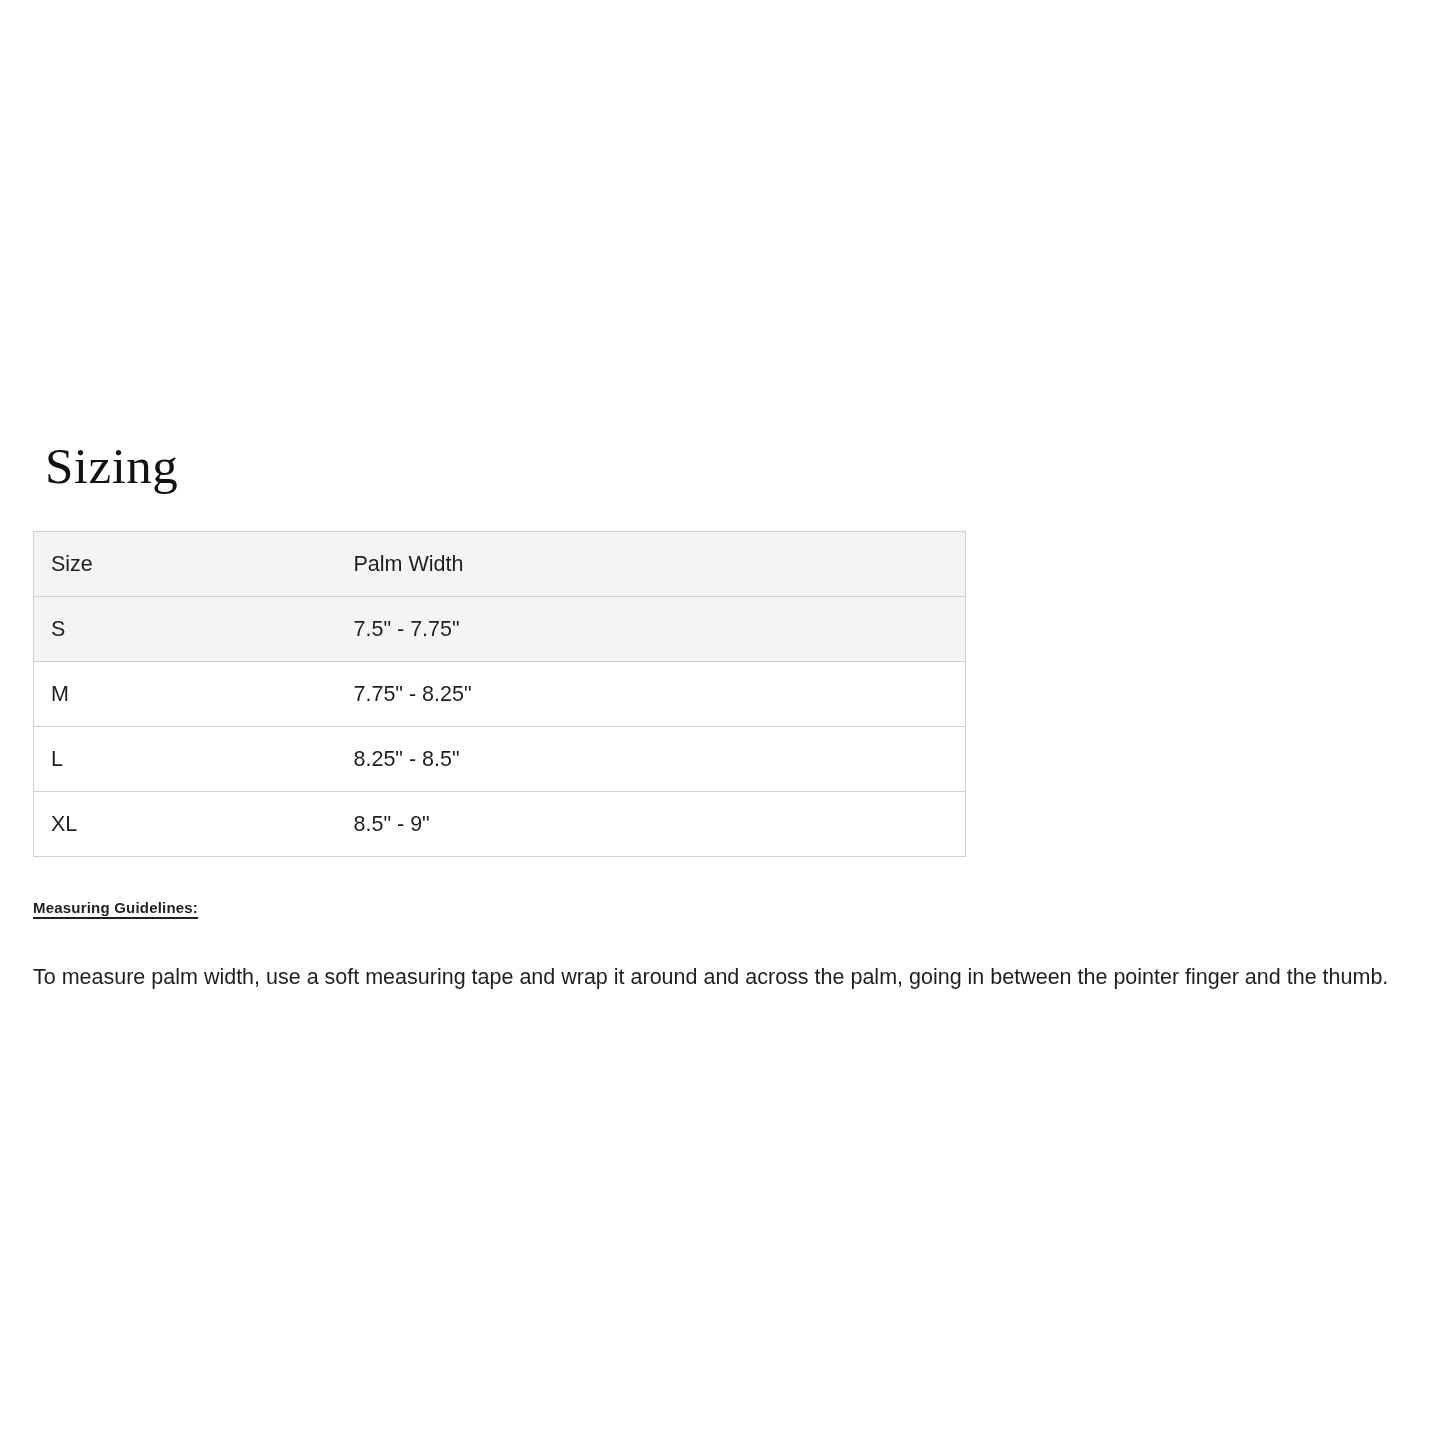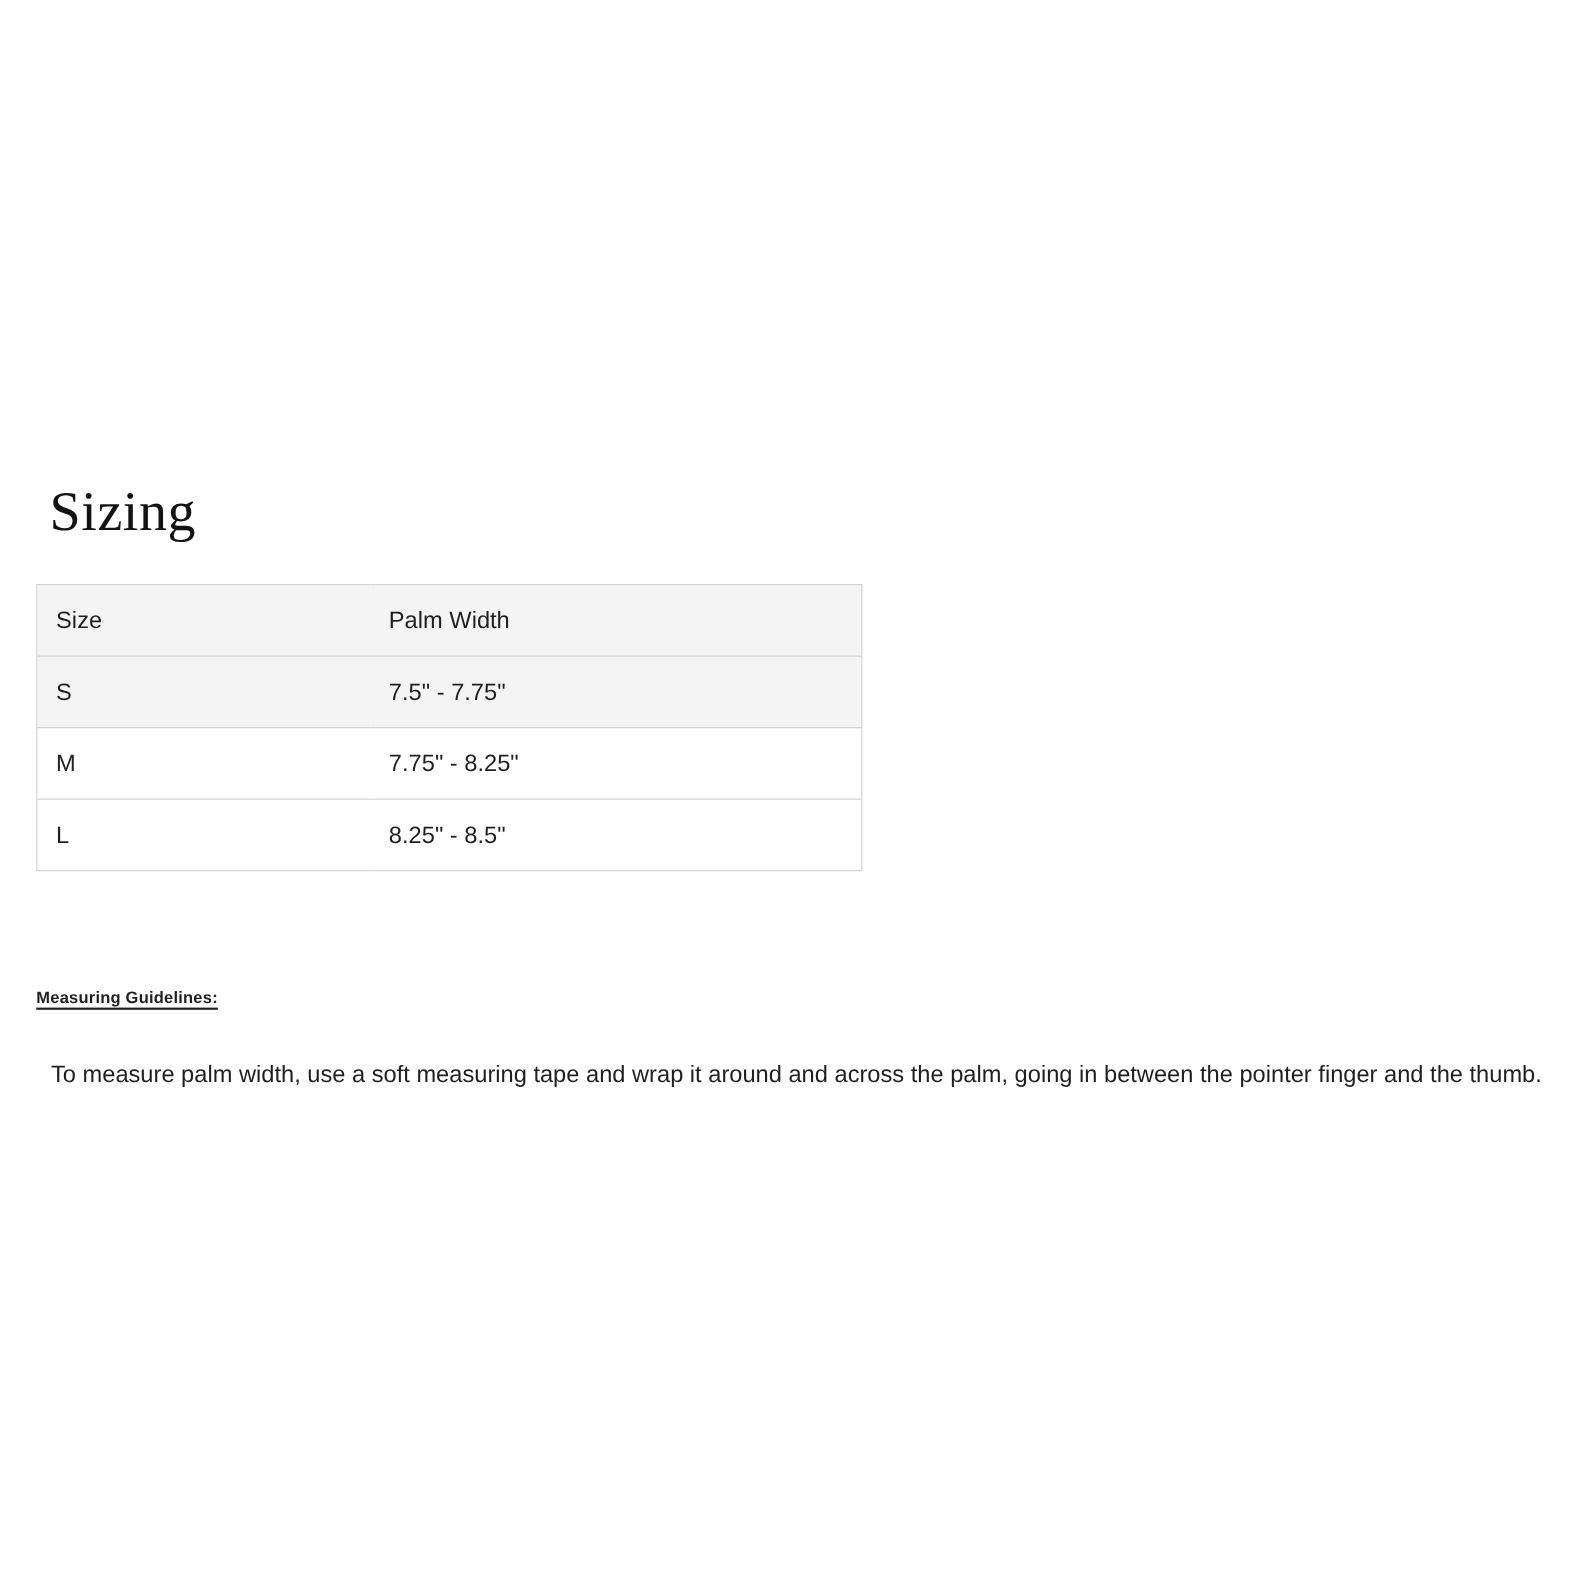--- a/index.html
+++ b/index.html
@@ -24,21 +24,21 @@
     font-family:"Liberation Serif","DejaVu Serif",serif;
     font-weight:400;
     font-size:51px;
     line-height:1;
     color:var(--title-color);
     letter-spacing:0.5px;
   }
   table.sizing-table{
     position:absolute;
     left:33px;top:531px;
-    width:751px;
+    width:933px;
     border-collapse:collapse;
     table-layout:fixed;
     font-size:21.5px;
     color:var(--text-color);
     border:1.5px solid var(--border-color);
   }
   table.sizing-table tr{
     border-bottom:1.5px solid var(--border-color);
   }
   table.sizing-table td,
@@ -61,21 +61,20 @@
     text-decoration-thickness:2px;
     text-underline-offset:4px;
     letter-spacing:0.2px;
   }
   .guidelines-text{
     position:absolute;
     left:33px;top:962px;
     width:1382px;
     font-size:21.5px;
     line-height:1.45;
-    text-align:center;
   }
 </style>
 </head>
 <body>
 
 <h2 class="page-title">Sizing</h2>
 
 <table class="sizing-table">
   <colgroup>
     <col class="col-size">
@@ -93,18 +92,22 @@
       <td>7.5" - 7.75"</td>
     </tr>
     <tr>
       <td>M</td>
       <td>7.75" - 8.25"</td>
     </tr>
     <tr>
       <td>L</td>
       <td>8.25" - 8.5"</td>
     </tr>
+    <tr>
+      <td>XL</td>
+      <td>8.5" - 9"</td>
+    </tr>
   </tbody>
 </table>
 
 <p class="guidelines-heading">Measuring Guidelines:</p>
 
 <p class="guidelines-text">To measure palm width, use a soft measuring tape and wrap it around and across the palm, going in between the pointer finger and the thumb.</p>
 
 </body></html>

